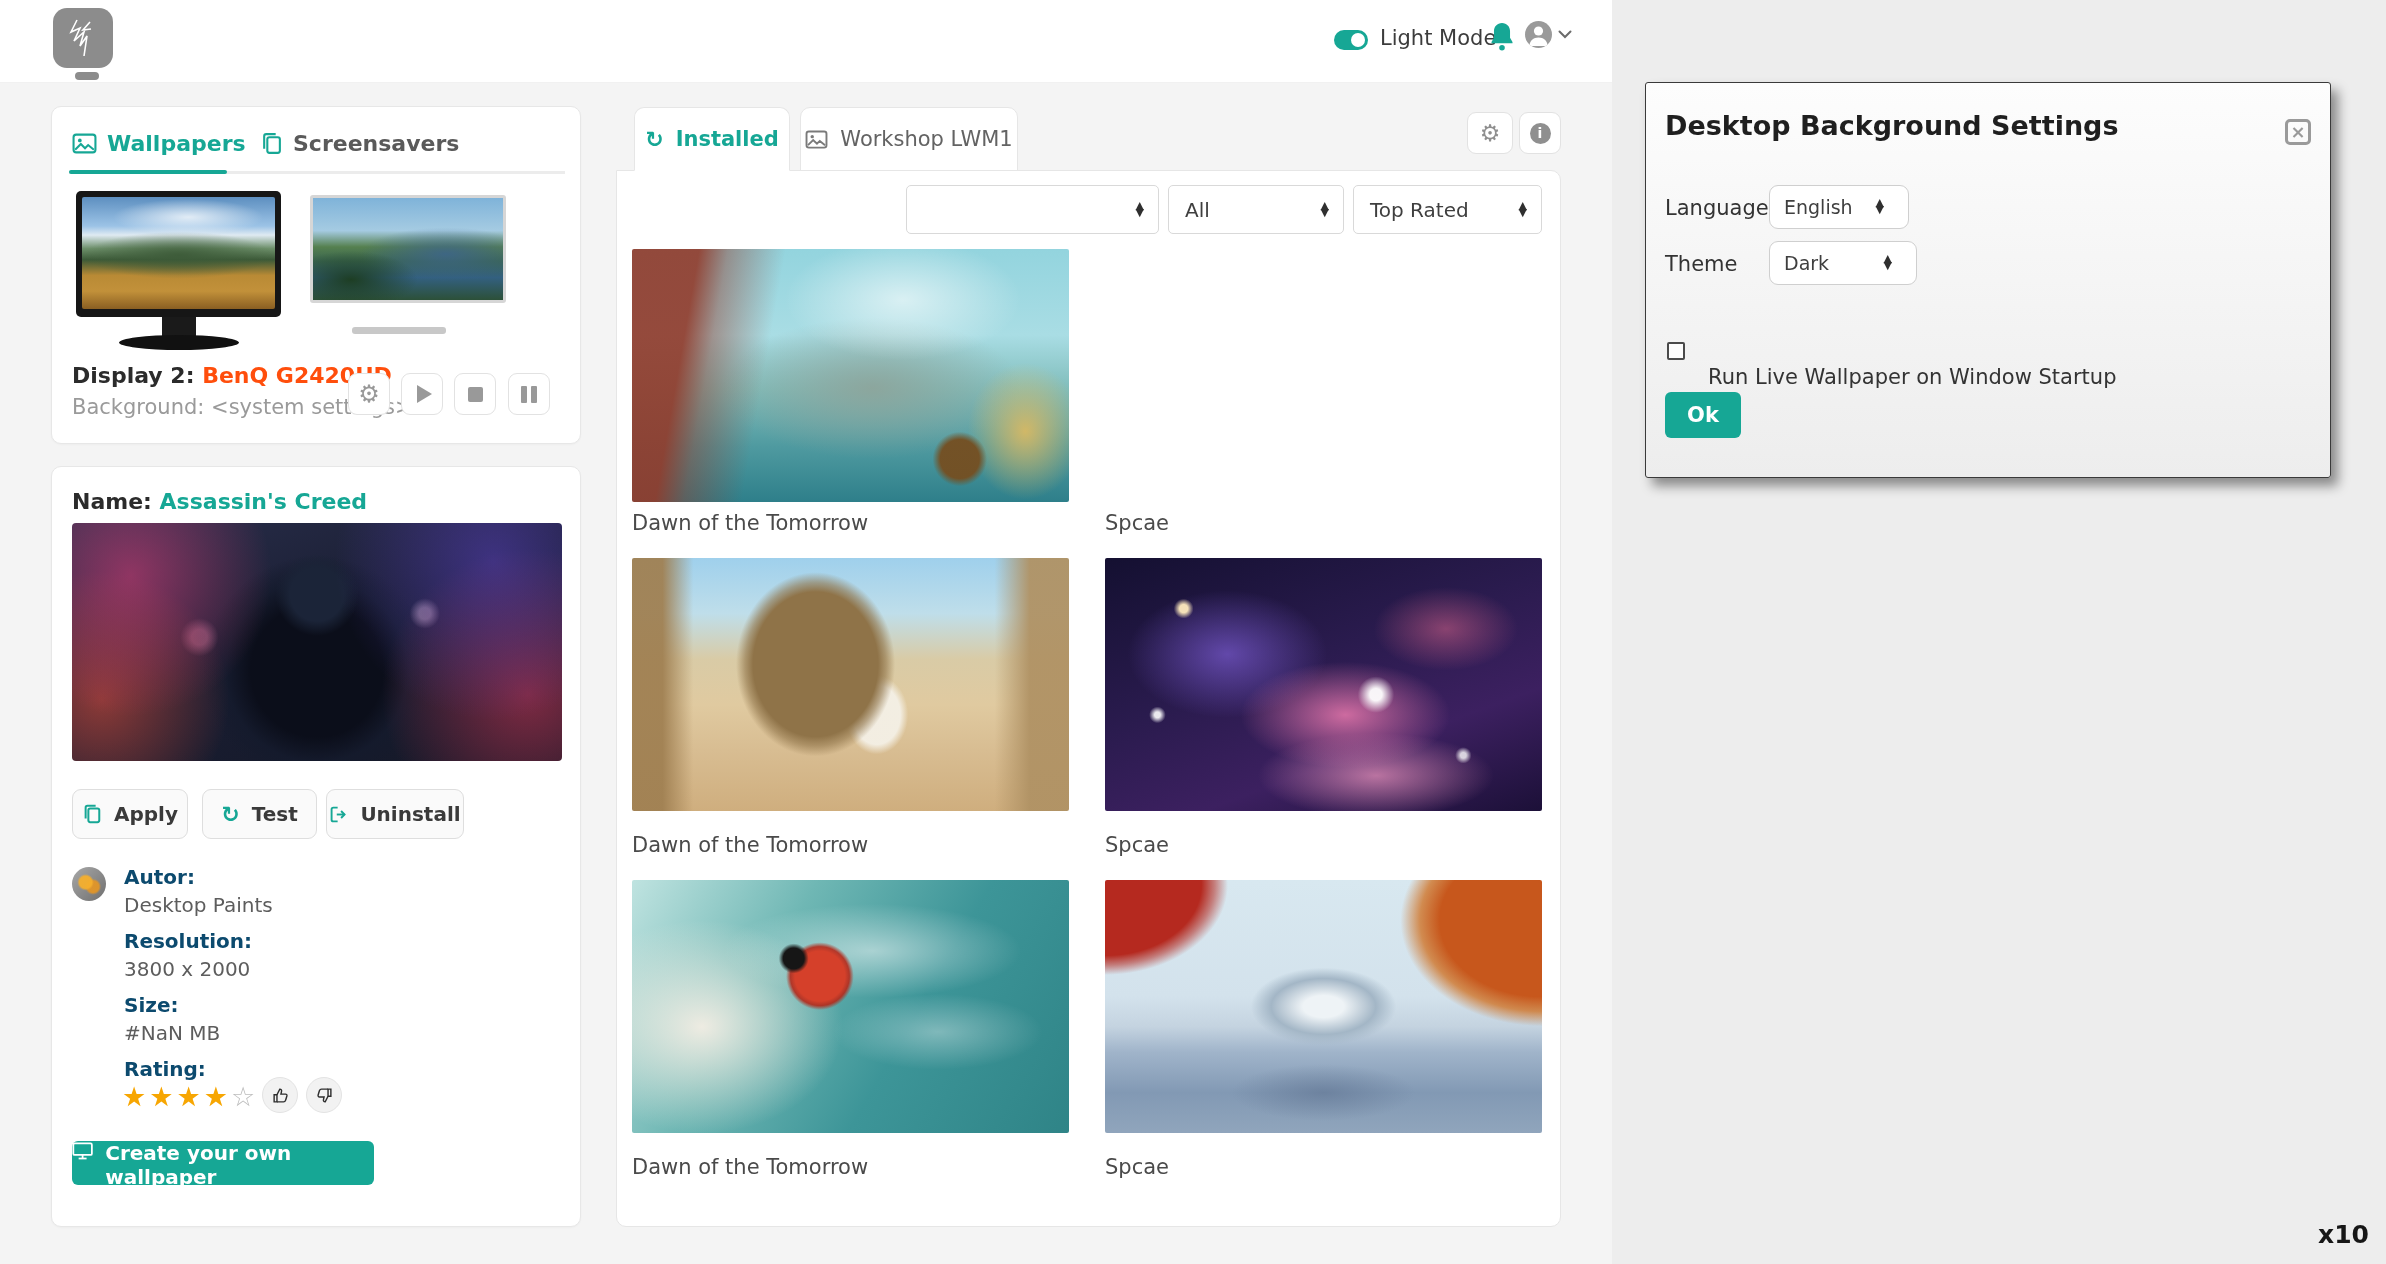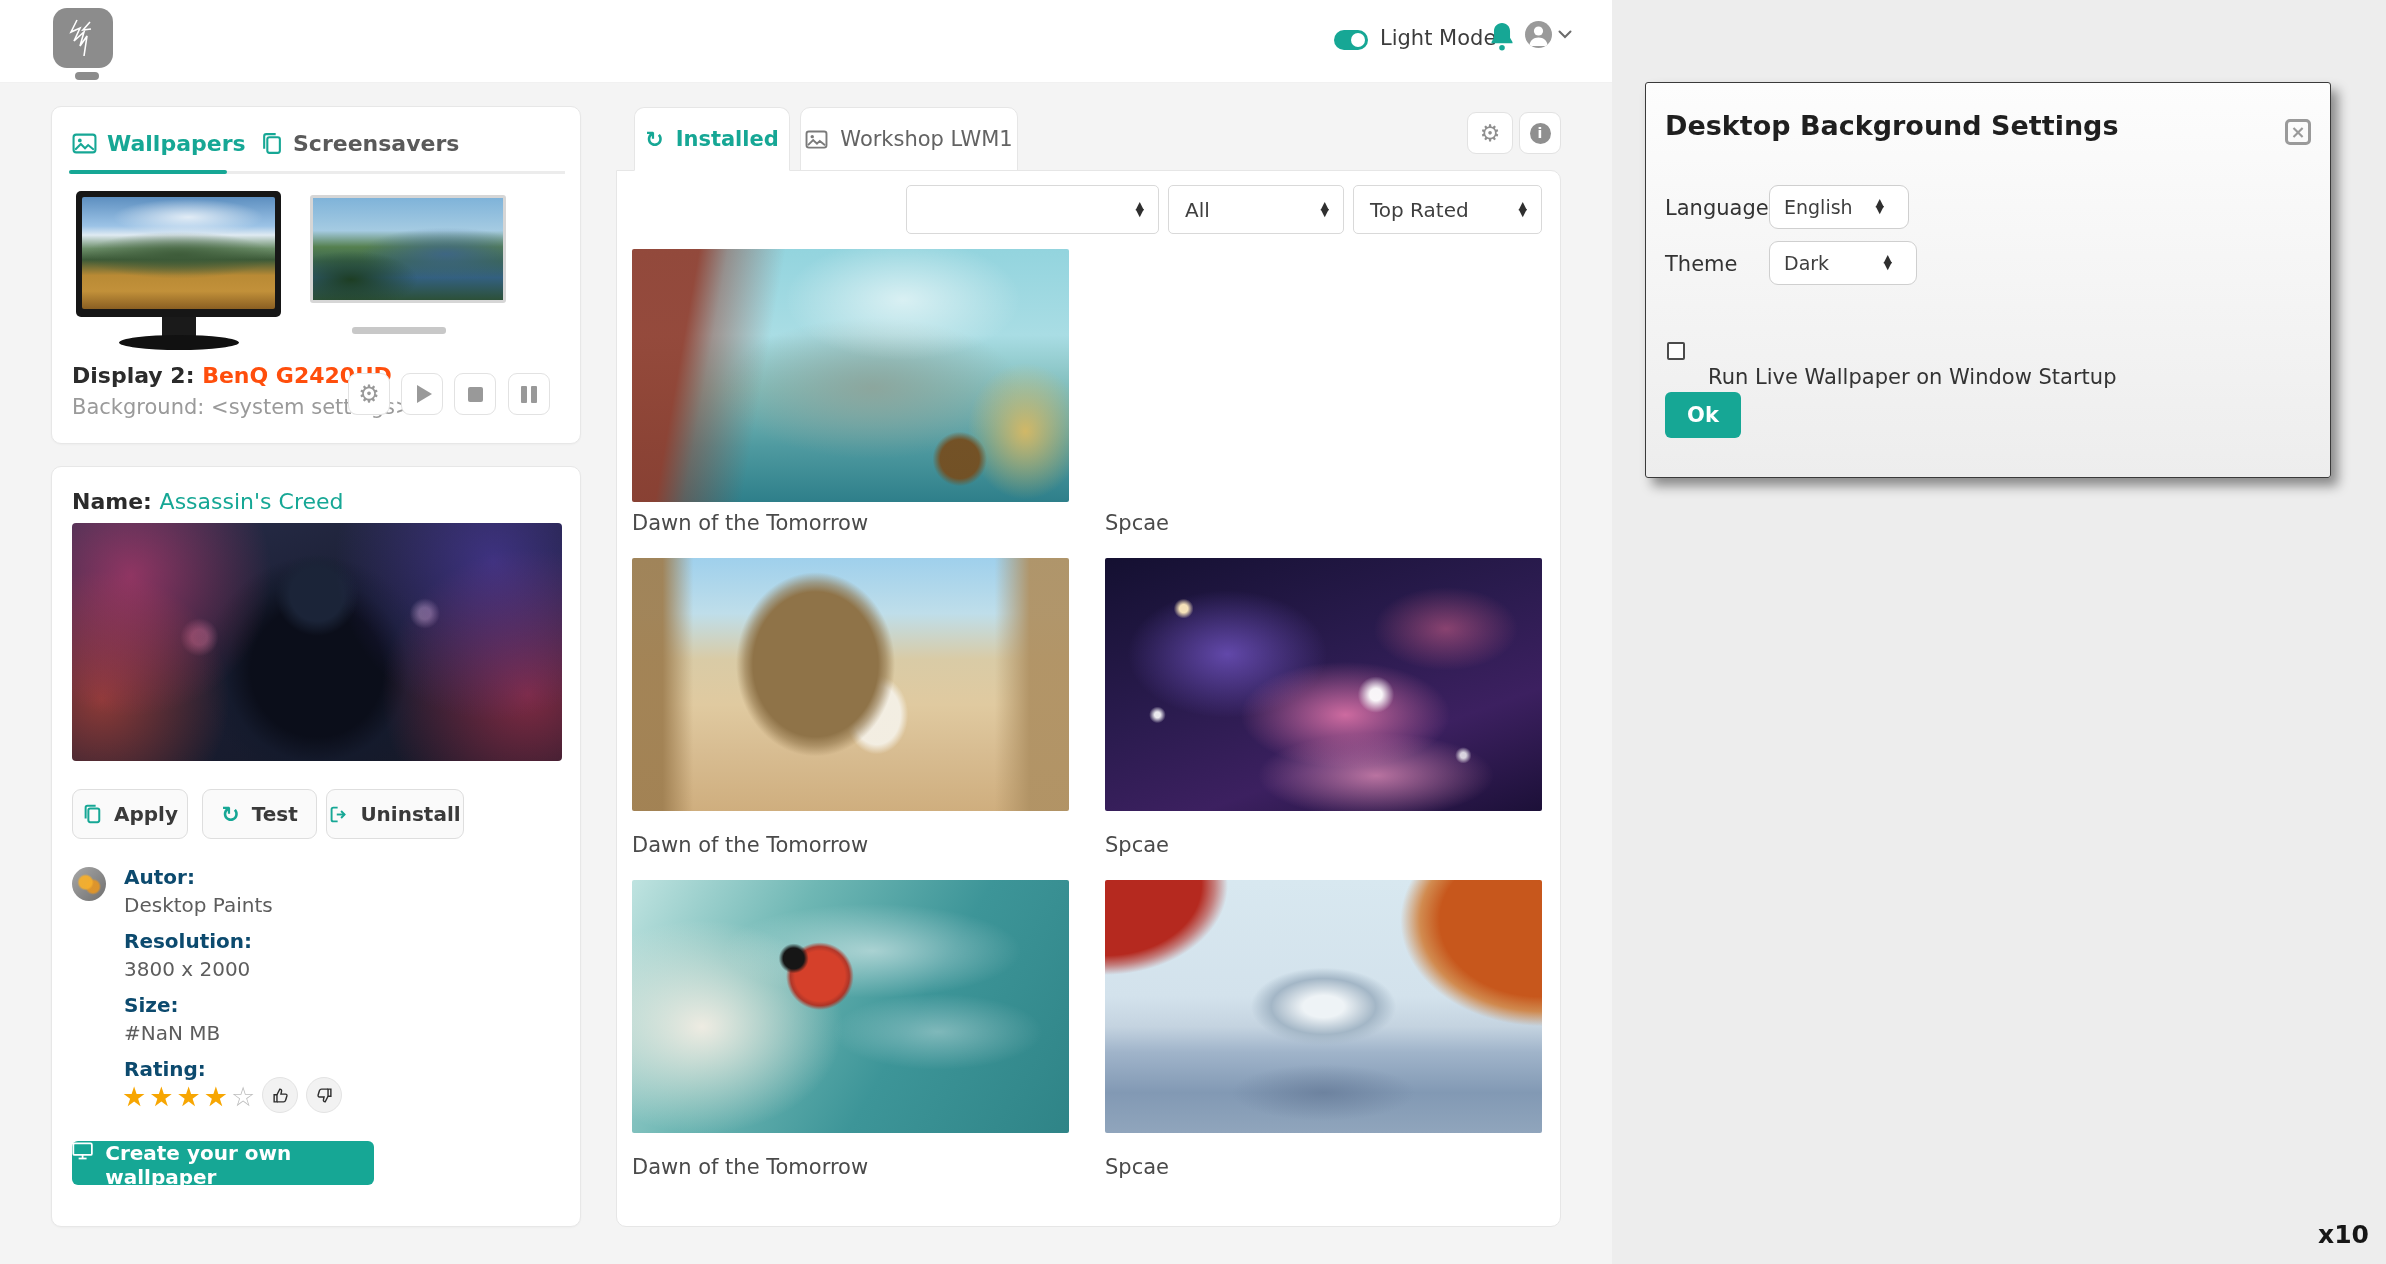--- a/index.html
+++ b/index.html
@@ -61,21 +61,21 @@
   .mb-play{left:349px;top:266px;}
   .mb-play i{display:block;width:0;height:0;border-left:15px solid #999;border-top:9px solid transparent;border-bottom:9px solid transparent;margin-left:4px;}
   .mb-stop{left:402px;top:266px;}
   .mb-stop i{display:block;width:15px;height:15px;background:#999;border-radius:2px;}
   .mb-pause{left:456px;top:266px;}
   .mb-pause i{display:block;width:6px;height:17px;background:#999;border-radius:1px;box-shadow:10px 0 0 #999;margin-right:10px;}
 
   
   .card2{left:51px;top:466px;width:530px;height:761px;}
   .name-line{left:20px;top:22px;font-size:22px;font-weight:700;color:#2b2b2b;}
-  .name-value{color:var(--teal);font-weight:400;}
+  .name-value{color:var(--teal);font-weight:700;}
   .ac-image{left:20px;top:56px;width:490px;height:238px;border-radius:4px;
     background:
       radial-gradient(circle at 12% 22%, rgba(232,64,125,.55), transparent 30%),
       radial-gradient(circle at 86% 16%, rgba(98,70,205,.5), transparent 34%),
       radial-gradient(circle at 6% 74%, rgba(255,86,60,.5), transparent 26%),
       radial-gradient(circle at 93% 72%, rgba(255,62,96,.45), transparent 30%),
       radial-gradient(circle at 26% 48%, rgba(255,150,190,.35) 0 2%, transparent 5%),
       radial-gradient(circle at 72% 38%, rgba(255,220,240,.4) 0 1.5%, transparent 4%),
       radial-gradient(circle at 50% 30%, #1b2438 0 9%, transparent 14%),
       radial-gradient(ellipse 30% 62% at 50% 62%, #0b0e1a 0 45%, rgba(20,26,44,.85) 62%, transparent 78%),

